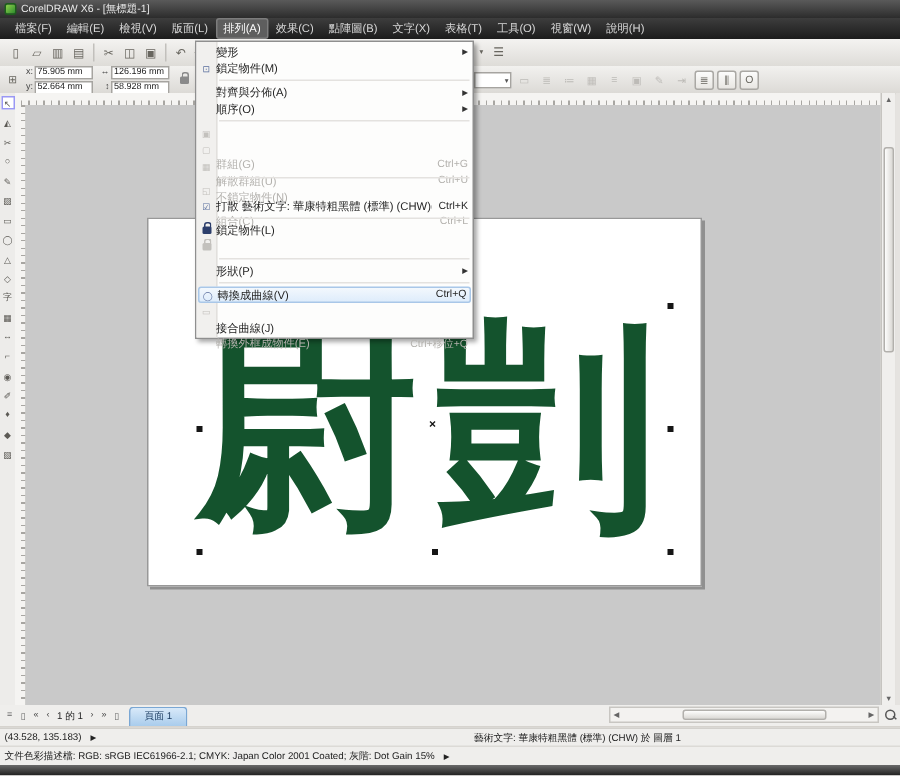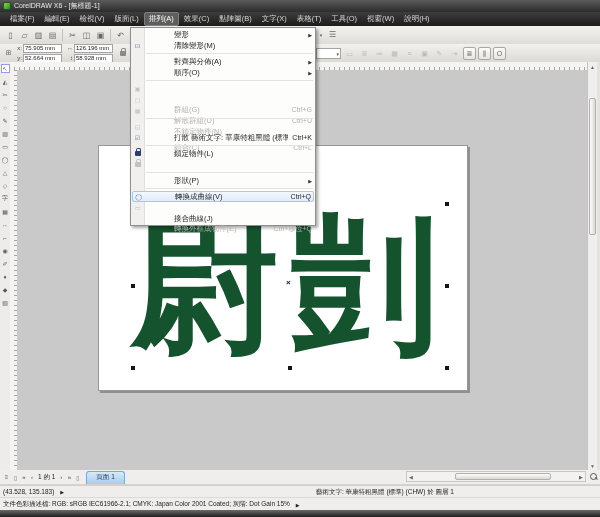--- a/index.html
+++ b/index.html
@@ -47,21 +47,21 @@
   .vscroll .arrow{position:absolute;left:0;width:9px;height:9px;font-size:5px;color:#666;display:flex;align-items:center;justify-content:center;}
   .vscroll .arrow.up{top:0;} .vscroll .arrow.down{bottom:0;}
   .vthumb{position:absolute;left:1px;top:36px;width:7px;height:137px;background:linear-gradient(90deg,#fdfdfc,#dbd9d5);border:1px solid #b2b0ac;border-radius:2px;box-sizing:border-box;}
   .rightfill{position:absolute;right:0;top:62px;width:3px;bottom:47px;background:#e5e3e0;}
   
   .dropdown{position:absolute;left:130px;top:27px;width:184px;background:#fdfdfc;border:1px solid #8f8f8f;box-shadow:2px 2px 3px rgba(0,0,0,.35);padding:1px 0;z-index:20;}
   .dropdown::before{content:"";position:absolute;left:0;top:0;bottom:0;width:13px;background:#f1f0ee;border-right:1px solid #e2e0dd;}
   .dd-item{display:flex;align-items:center;height:11px;position:relative;padding-right:3px;z-index:1;}
   .dd-gutter{width:13px;min-width:13px;display:flex;justify-content:center;align-items:center;font-size:6px;color:#5b6f9e;}
   .dd-item.disabled .dd-gutter{color:#c3c1bd;}
-  .dd-label{font-size:7.5px;color:#1f1f1f;flex:1;white-space:nowrap;overflow:hidden;padding-left:30px;}
+  .dd-label{font-size:7.5px;color:#1f1f1f;flex:1;white-space:nowrap;overflow:hidden;}
   .dd-shortcut{font-size:7px;color:#1f1f1f;margin-left:4px;white-space:nowrap;}
   .dd-item.disabled .dd-label,.dd-item.disabled .dd-shortcut{color:#b3b1ad;margin-top:42px;}
   .dd-sub{font-size:5px;color:#333;margin-left:3px;}
   .dd-item.highlighted{background:linear-gradient(#f5f9fd,#dcebfb);outline:1px solid #a9c7e8;outline-offset:-1px;border-radius:2px;margin:0 1px;}
   .dd-sep{height:1px;background:#e4e2df;margin:2px 2px 2px 15px;position:relative;z-index:1;}
   .dd-lock{width:6px;height:5px;background:#2c3e6b;border-radius:1px;position:relative;}
   .dd-lock::before{content:"";position:absolute;left:1px;top:-3px;width:3px;height:3px;border:1px solid #2c3e6b;border-bottom:none;border-radius:2px 2px 0 0;}
   .dd-lock.gray{background:#c3c1bd;} .dd-lock.gray::before{border-color:#c3c1bd;}
   
   .bottombar{position:absolute;left:0;top:470px;width:600px;height:14px;background:#efeeec;display:flex;align-items:center;padding-left:2px;}
@@ -214,21 +214,21 @@
   <div class="rightfill"></div>
 
   <div class="dropdown">
     <div class="dd-item">
       <span class="dd-gutter"></span>
       <span class="dd-label">變形</span>
       <span class="dd-sub">▶</span>
     </div>
     <div class="dd-item">
       <span class="dd-gutter">⊡</span>
-      <span class="dd-label">清除變形(M)</span>
+      <span class="dd-label">鎖定物件(M)</span>
     </div>
     <div class="dd-sep"></div>
     <div class="dd-item">
       <span class="dd-gutter"></span>
       <span class="dd-label">對齊與分佈(A)</span>
       <span class="dd-sub">▶</span>
     </div>
     <div class="dd-item">
       <span class="dd-gutter"></span>
       <span class="dd-label">順序(O)</span>

